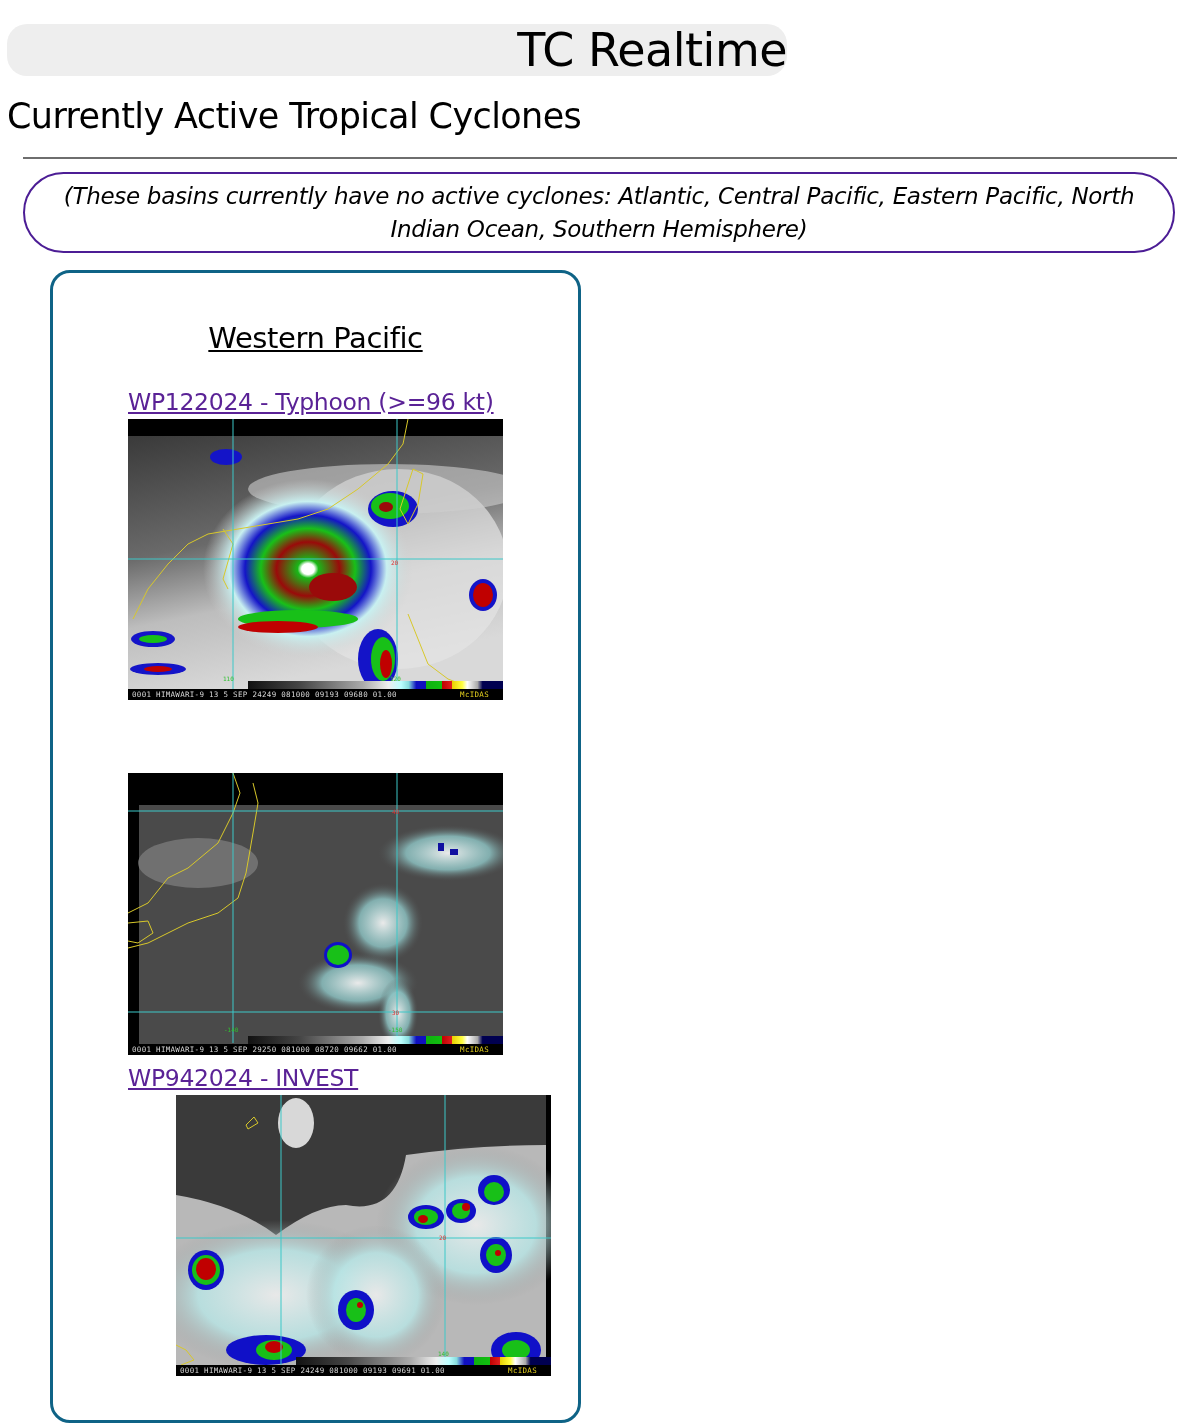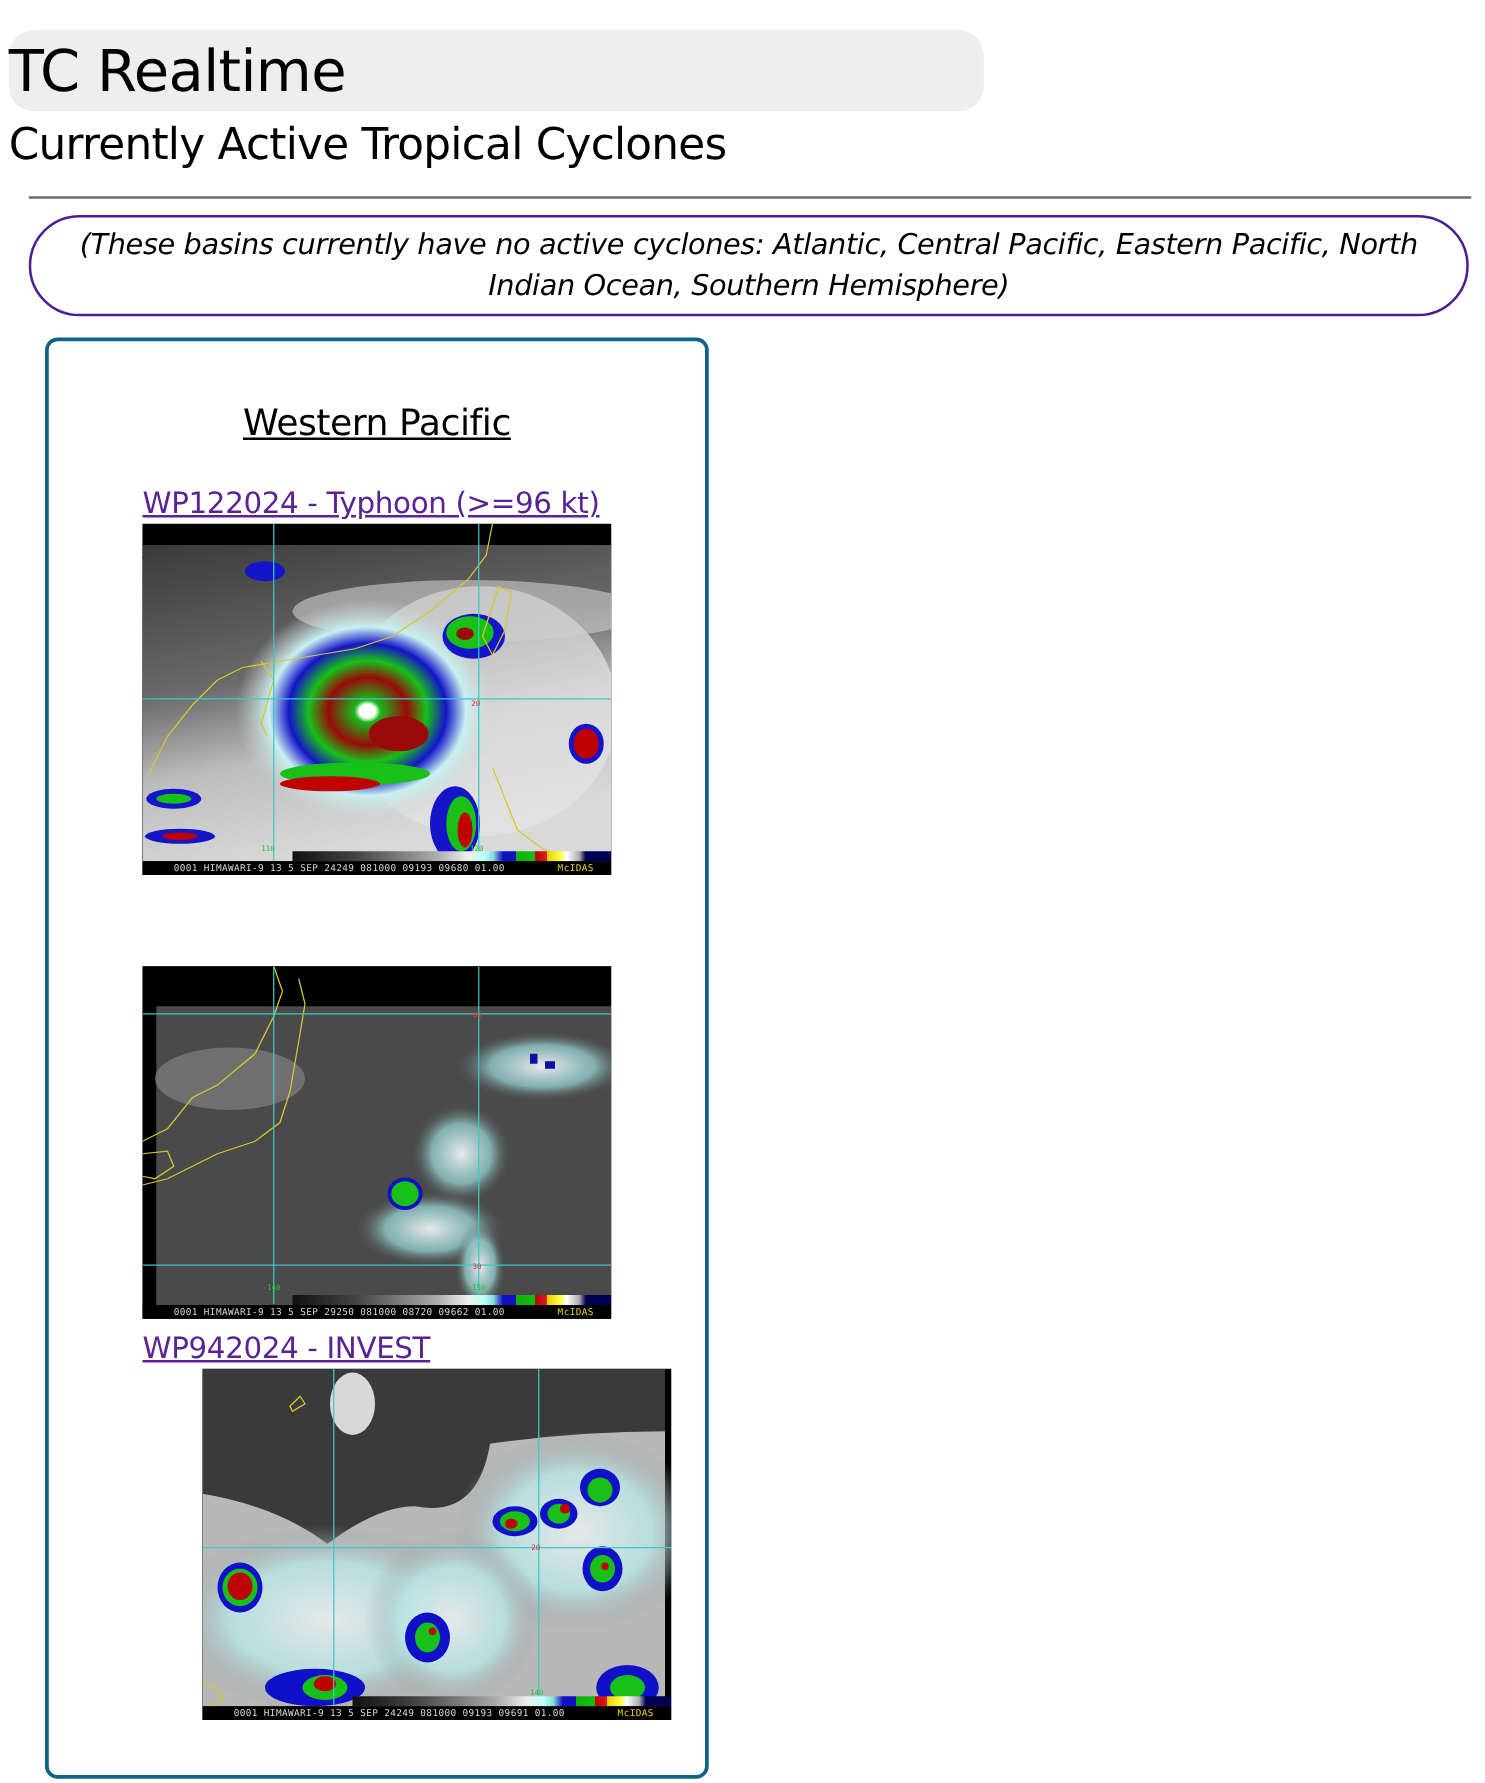--- a/index.html
+++ b/index.html
@@ -1,57 +1,57 @@
 <!DOCTYPE html>
 <html><head>
 <meta charset="utf-8">
 <style>
   html, body { margin: 0; padding: 0; background: #ffffff; }
   body {
     width: 1188px; height: 1426px; position: relative; overflow: hidden;
     font-family: "DejaVu Sans", "Liberation Sans", sans-serif; color: #000;
   }
   .title-bar {
-    position: absolute; left: 7px; top: 24px; width: 780px; height: 65px;
+    position: absolute; left: 7px; top: 24px; width: 780px; height: 52px;
     background: #eeeeee; border-radius: 20px;
-    display: flex; align-items: center; justify-content: flex-start;
+    display: flex; align-items: center; justify-content: flex-end;
   }
   .title-bar h1 { margin: 0; font-weight: normal; font-size: 46px; letter-spacing: -0.5px; color: #000; }
   .subtitle {
     position: absolute; left: 7px; top: 96px; width: 780px; text-align: left;
     font-size: 35px; letter-spacing: -0.6px;
   }
   .rule { position: absolute; left: 23px; top: 157px; width: 1154px; height: 2px; background: #6e6e6e; }
   .inactive-box {
     position: absolute; left: 23px; top: 172px; width: 1152px; height: 81px;
     border: 2px solid #4c1d95; border-radius: 42px; box-sizing: border-box;
     display: flex; align-items: center; justify-content: center; text-align: center;
     font-style: italic; font-size: 23px; line-height: 33px; letter-spacing: -0.3px; padding: 0 8px;
   }
   .basin-panel {
-    position: absolute; left: 36px; top: 270px; width: 531px; height: 1153px;
-    border: 3px solid #0f6386; border-radius: 10px; box-sizing: border-box;
+    position: absolute; left: 50px; top: 270px; width: 531px; height: 1153px;
+    border: 3px solid #0f6386; border-radius: 20px; box-sizing: border-box;
   }
   .basin-title {
     position: absolute; left: 0; right: 0; top: 48px; text-align: center;
     font-size: 29px; text-decoration: underline; letter-spacing: -0.4px;
   }
   .storm-link {
     position: absolute; left: 75px; font-size: 23.5px; line-height: 33px;
     color: #5a2296; text-decoration: underline; letter-spacing: -0.3px; width: 420px;
     cursor: pointer;
   }
   .sat {
     position: absolute; left: 75px; width: 375px; overflow: hidden; background: #000;
   }
   .sat svg { display: block; }
   .sat .footer {
     position: absolute; left: 0; right: 0; bottom: 0; height: 11px; background: #000;
     font-family: "DejaVu Sans Mono", "Liberation Mono", monospace; font-size: 7.5px;
-    color: #d8d8d8; line-height: 11px; white-space: nowrap; padding-left: 25px; letter-spacing: 0.3px;
+    color: #d8d8d8; line-height: 11px; white-space: nowrap; padding-left: 4px; letter-spacing: 0.3px;
   }
   .sat .footer .mc { position: absolute; right: 14px; color: #e6d21e; }
   .sat .colorbar {
     position: absolute; left: 120px; right: 0; bottom: 11px; height: 8px;
     background: linear-gradient(90deg, #111 0%, #444 20%, #aaa 45%, #eee 55%, #bff 60%, #8dd 63%, #1010c0 66%, #1010c0 70%, #10b010 70%, #10c010 76%, #c00000 76%, #e02020 80%, #e8d000 80%, #ffff40 84%, #fff 86%, #aaa 90%, #000050 92%, #000050 100%);
   }
 </style>
 </head>
 <body>
 

